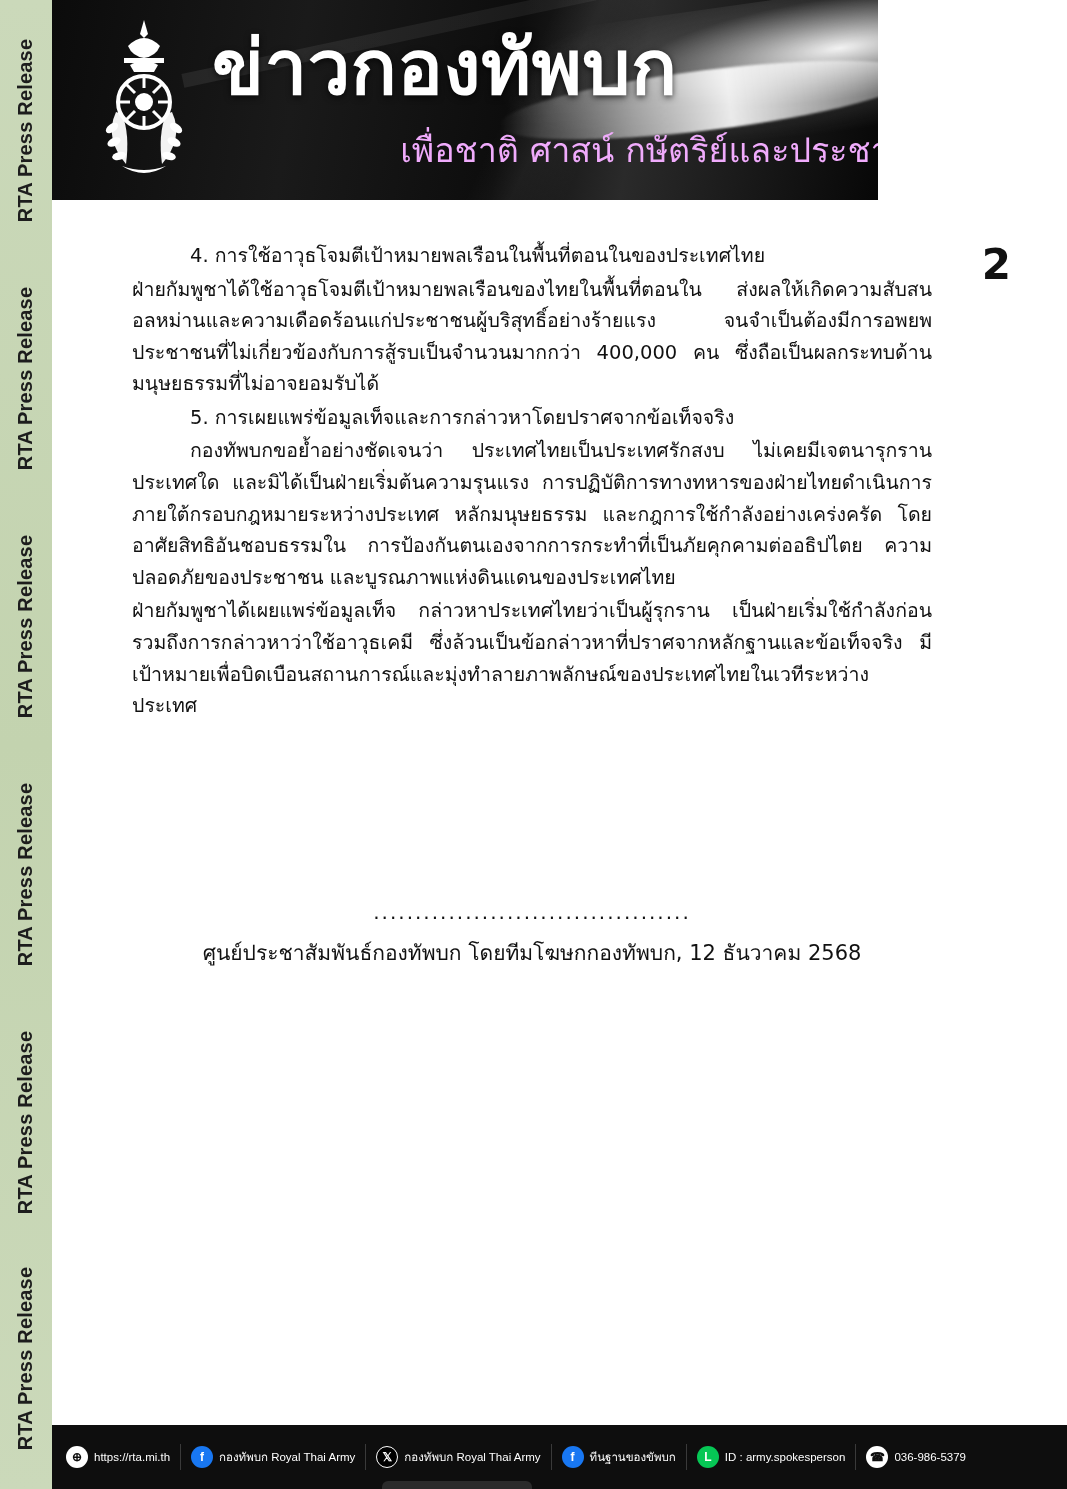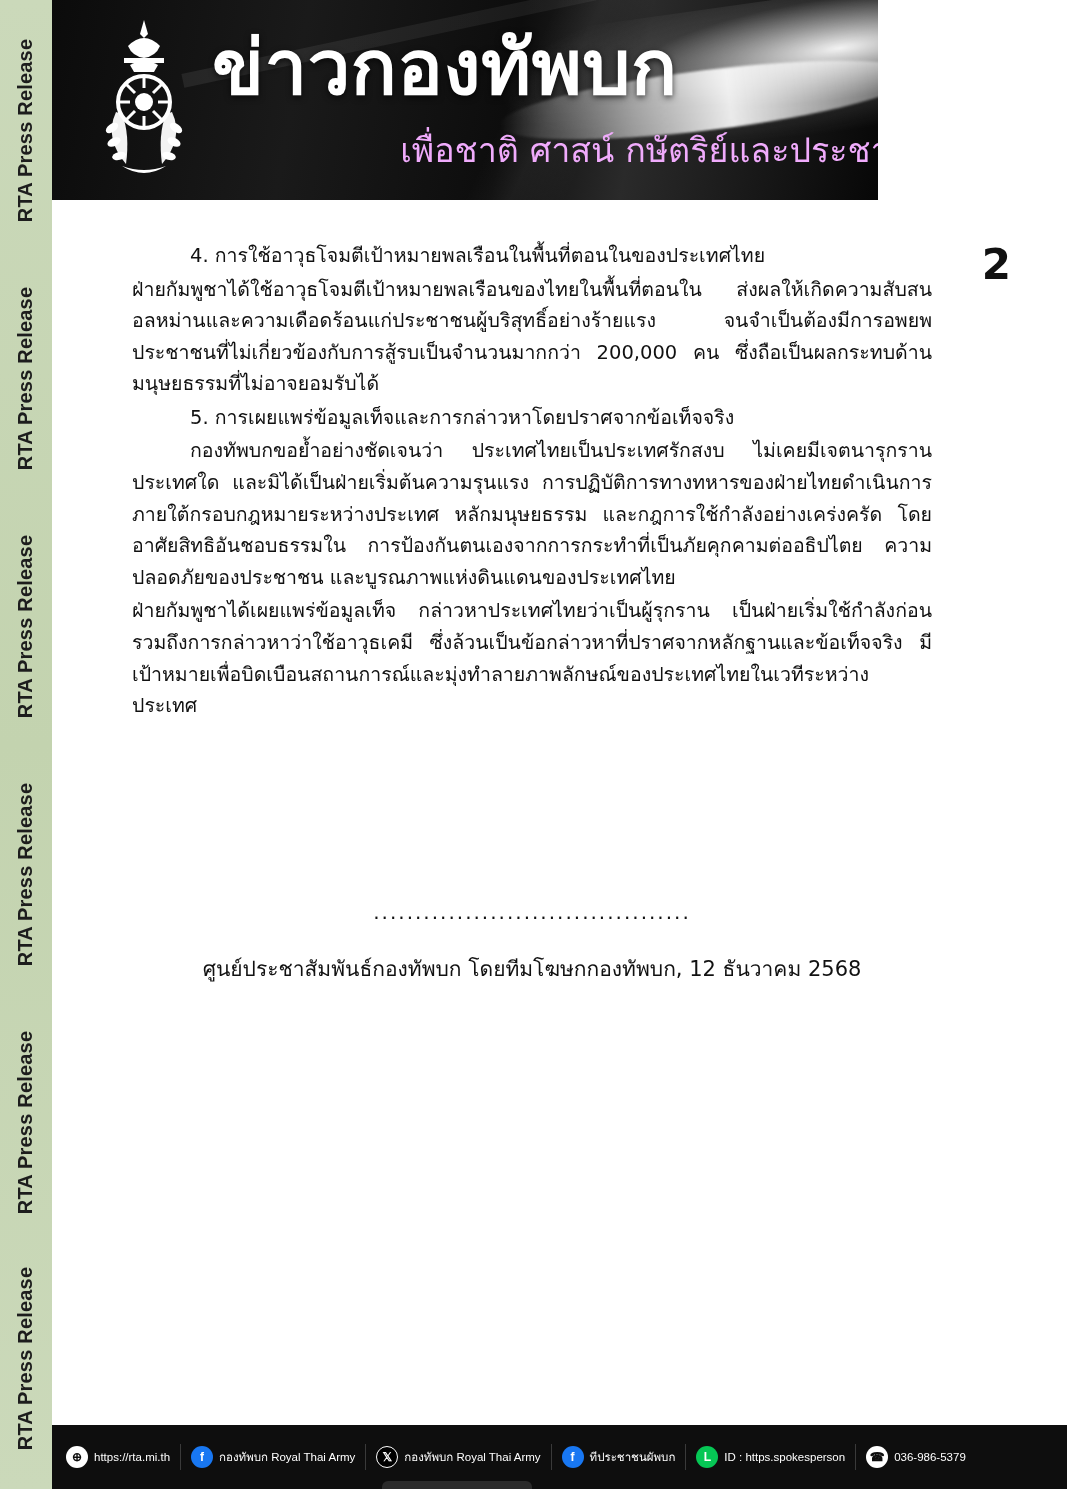--- a/index.html
+++ b/index.html
@@ -166,21 +166,21 @@
     width: 800px;
     text-align: center;
   }
   .dots {
     font-size: 20px;
     color: #111;
     letter-spacing: 2px;
     font-family: "DejaVu Sans", sans-serif;
   }
   .signature {
-    margin-top: 28px;
+    margin-top: 12px;
     font-size: 21px;
     color: #111;
     font-family: "DejaVu Sans", sans-serif;
   }
 
   
   .footer {
     position: absolute;
     left: 52px;
     top: 1425px;
@@ -299,21 +299,21 @@
     <div class="header-title">ข่าวกองทัพบก</div>
     <div class="header-sub">เพื่อชาติ  ศาสน์  กษัตริย์และประชาชน</div>
   </div>
 </div>
 
 <div class="page">
   <div class="page-num">2</div>
 
   <div class="content">
     <p class="para indent">4. การใช้อาวุธโจมตีเป้าหมายพลเรือนในพื้นที่ตอนในของประเทศไทย</p>
-    <p class="para">ฝ่ายกัมพูชาได้ใช้อาวุธโจมตีเป้าหมายพลเรือนของไทยในพื้นที่ตอนใน ส่งผลให้เกิดความสับสนอลหม่านและความเดือดร้อนแก่ประชาชนผู้บริสุทธิ์อย่างร้ายแรง จนจำเป็นต้องมีการอพยพประชาชนที่ไม่เกี่ยวข้องกับการสู้รบเป็นจำนวนมากกว่า 200,000 คน ซึ่งถือเป็นผลกระทบด้านมนุษยธรรมที่ไม่อาจยอมรับได้</p>
+    <p class="para">ฝ่ายกัมพูชาได้ใช้อาวุธโจมตีเป้าหมายพลเรือนของไทยในพื้นที่ตอนใน ส่งผลให้เกิดความสับสนอลหม่านและความเดือดร้อนแก่ประชาชนผู้บริสุทธิ์อย่างร้ายแรง จนจำเป็นต้องมีการอพยพประชาชนที่ไม่เกี่ยวข้องกับการสู้รบเป็นจำนวนมากกว่า 400,000 คน ซึ่งถือเป็นผลกระทบด้านมนุษยธรรมที่ไม่อาจยอมรับได้</p>
     <p class="para indent">5. การเผยแพร่ข้อมูลเท็จและการกล่าวหาโดยปราศจากข้อเท็จจริง</p>
     <p class="para indent">กองทัพบกขอย้ำอย่างชัดเจนว่า ประเทศไทยเป็นประเทศรักสงบ ไม่เคยมีเจตนารุกรานประเทศใด และมิได้เป็นฝ่ายเริ่มต้นความรุนแรง การปฏิบัติการทางทหารของฝ่ายไทยดำเนินการภายใต้กรอบกฎหมายระหว่างประเทศ หลักมนุษยธรรม และกฎการใช้กำลังอย่างเคร่งครัด โดยอาศัยสิทธิอันชอบธรรมใน การป้องกันตนเองจากการกระทำที่เป็นภัยคุกคามต่ออธิปไตย ความปลอดภัยของประชาชน และบูรณภาพแห่งดินแดนของประเทศไทย</p>
     <p class="para">ฝ่ายกัมพูชาได้เผยแพร่ข้อมูลเท็จ กล่าวหาประเทศไทยว่าเป็นผู้รุกราน เป็นฝ่ายเริ่มใช้กำลังก่อน รวมถึงการกล่าวหาว่าใช้อาวุธเคมี ซึ่งล้วนเป็นข้อกล่าวหาที่ปราศจากหลักฐานและข้อเท็จจริง มีเป้าหมายเพื่อบิดเบือนสถานการณ์และมุ่งทำลายภาพลักษณ์ของประเทศไทยในเวทีระหว่างประเทศ</p>
   </div>
 
   <div class="signature-wrap">
     <div class="dots">......................................</div>
     <div class="signature">ศูนย์ประชาสัมพันธ์กองทัพบก โดยทีมโฆษกกองทัพบก, 12 ธันวาคม 2568</div>
   </div>
 </div>
@@ -329,26 +329,26 @@
     <span>กองทัพบก Royal Thai Army</span>
   </div>
   <div class="f-sep"></div>
   <div class="f-item">
     <span class="f-ico dark">𝕏</span>
     <span>กองทัพบก Royal Thai Army</span>
   </div>
   <div class="f-sep"></div>
   <div class="f-item">
     <span class="f-ico blue">f</span>
-    <span>ทีประชาชนผัพบก</span>
+    <span>ทีนฐานของขัพบก</span>
   </div>
   <div class="f-sep"></div>
   <div class="f-item">
     <span class="f-ico green">L</span>
-    <span>ID : https.spokesperson</span>
+    <span>ID : army.spokesperson</span>
   </div>
   <div class="f-sep"></div>
   <div class="f-item">
     <span class="f-ico phone">☎</span>
     <span>036-986-5379</span>
   </div>
   <div class="footer-tab"></div>
 </div>
 
 </body></html>

